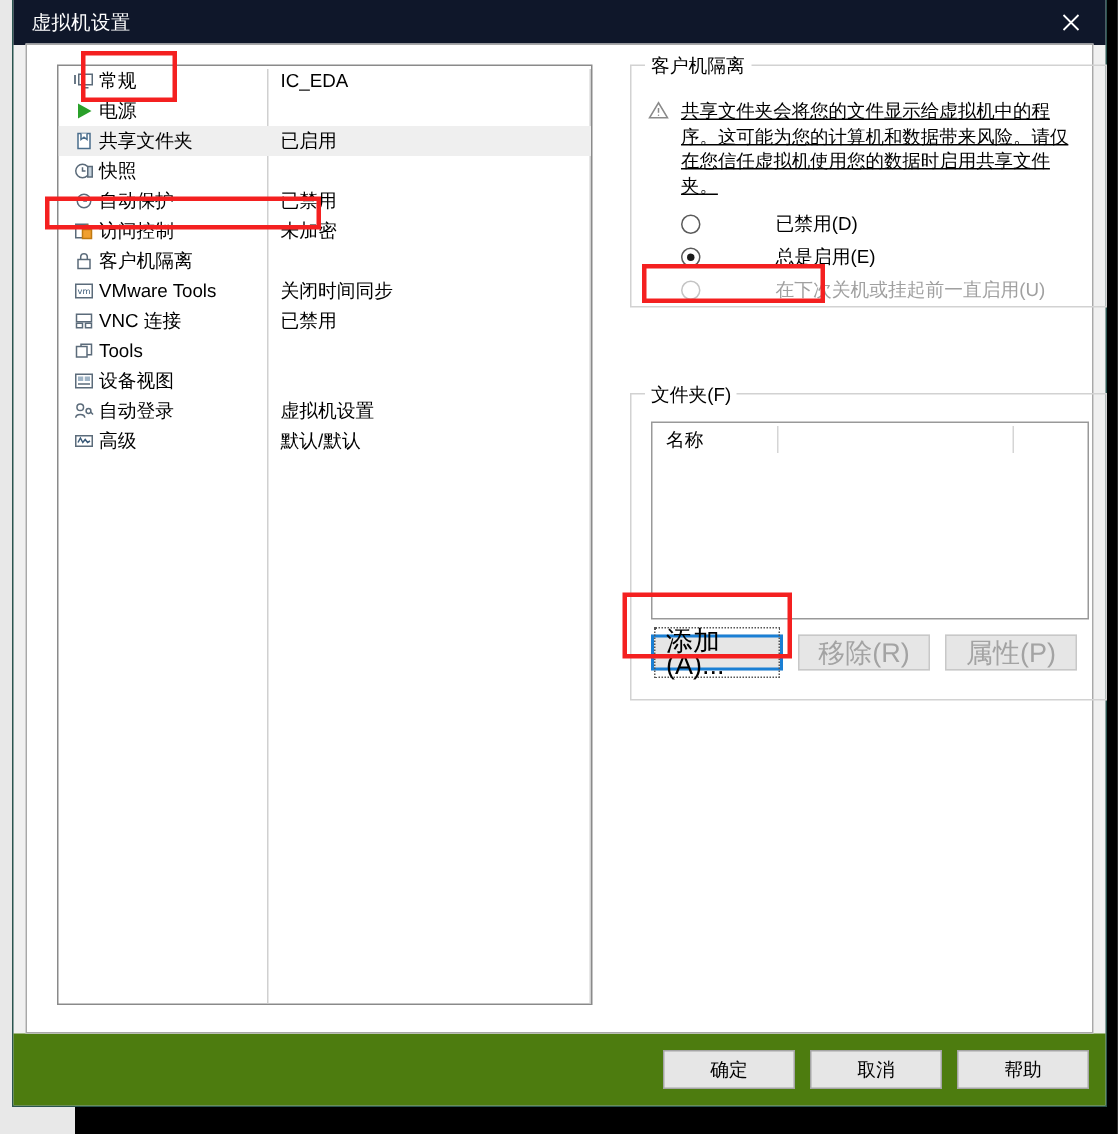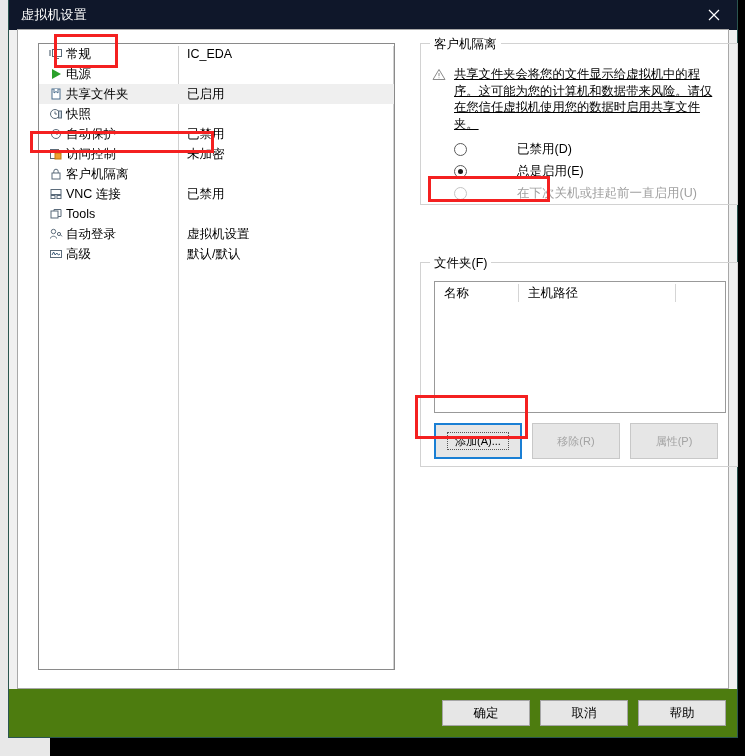--- a/index.html
+++ b/index.html
@@ -239,22 +239,22 @@
   .ft-sep2 { position: absolute; left: 240px; top: 2px; width: 1px; height: 18px; background: #d5d5d5; }
 
   
   .fbtn-row {
     position: absolute;
     left: 13px; top: 160px;
     display: flex;
     gap: 10px;
   }
   .btn {
-    width: 88px; height: 36px;
-    font-size: 11px;
+    width: 88px; height: 24px;
+    font-size: 18px;
     color: #000;
     background: #e6e6e6;
     border: 1px solid #a5a5a5;
     display: flex; align-items: center; justify-content: center;
   }
   .btn.disabled { color: #a3a3a3; background: #e6e6e6; border-color: #c8c8c8; }
   .btn.focused {
     border: 2px solid #1a7fd4;
     background: #e6e6e6;
     position: relative;
@@ -393,20 +393,30 @@
             <span class="ico">
               <svg width="14" height="12" viewBox="0 0 14 12">
                   <rect x="3" y="5" width="8" height="6" fill="#fff" stroke="#5b6b7a"></rect>
                   <path d="M4.8 5 v-1.6 a2.2 2.2 0 0 1 4.4 0 V5" fill="none" stroke="#5b6b7a"></path>
                 </svg>
             </span>
             <span class="nm">客户机隔离</span>
             <span class="sm"></span>
           </div>
 
+          <div class="row">
+            <span class="ico">
+              <svg width="14" height="12" viewBox="0 0 14 12">
+                  <rect x="1.5" y="1.5" width="11" height="9" fill="#fff" stroke="#5b6b7a"></rect>
+                  <text x="7" y="8" font-size="5.5" text-anchor="middle" fill="#3a5a78" font-family="DejaVu Sans">vm</text>
+                </svg>
+            </span>
+            <span class="nm">VMware Tools</span>
+            <span class="sm">关闭时间同步</span>
+          </div>
 
           <div class="row">
             <span class="ico">
               <svg width="14" height="12" viewBox="0 0 14 12">
                   <rect x="2" y="1.5" width="10" height="5" fill="#fff" stroke="#5b6b7a"></rect>
                   <rect x="2" y="7.5" width="4" height="3" fill="#fff" stroke="#5b6b7a"></rect>
                   <rect x="8" y="7.5" width="4" height="3" fill="#fff" stroke="#5b6b7a"></rect>
                 </svg>
             </span>
             <span class="nm">VNC 连接</span>
@@ -417,20 +427,32 @@
             <span class="ico">
               <svg width="14" height="12" viewBox="0 0 14 12">
                   <rect x="2" y="3" width="7" height="7" fill="#fff" stroke="#5b6b7a"></rect>
                   <path d="M5 3 V1.5 h7 V8.5 h-3" fill="none" stroke="#5b6b7a"></path>
                 </svg>
             </span>
             <span class="nm">Tools</span>
             <span class="sm"></span>
           </div>
 
+          <div class="row">
+            <span class="ico">
+              <svg width="14" height="12" viewBox="0 0 14 12">
+                  <rect x="1.5" y="1.5" width="11" height="9" fill="#fff" stroke="#5b6b7a"></rect>
+                  <rect x="3" y="3" width="3.5" height="3" fill="#9fb4c6"></rect>
+                  <rect x="7.5" y="3" width="3.5" height="3" fill="#9fb4c6"></rect>
+                  <path d="M3 8 h8" stroke="#5b6b7a"></path>
+                </svg>
+            </span>
+            <span class="nm">设备视图</span>
+            <span class="sm"></span>
+          </div>
 
           <div class="row">
             <span class="ico">
               <svg width="14" height="12" viewBox="0 0 14 12">
                   <circle cx="4.5" cy="3.5" r="2.2" fill="none" stroke="#5b6b7a"></circle>
                   <path d="M1.5 10.5 c0 -3 6 -3 6 0" fill="none" stroke="#5b6b7a"></path>
                   <circle cx="10" cy="6" r="1.6" fill="none" stroke="#5b6b7a"></circle>
                   <path d="M11.4 6.6 l1.6 1.8" stroke="#5b6b7a"></path>
                 </svg>
             </span>
@@ -483,21 +505,20 @@
       </div>
 
       <div class="group" id="grp-folders">
         <span class="legend">文件夹(F)</span>
 
         <div class="folders-table">
           <div class="ft-head">
             <div class="ft-sep1"></div>
             <div class="ft-sep2"></div>
             <div class="c1">名称</div>
-            <div class="c2">主机路径</div>
           </div>
           <div></div>
         </div>
 
         <div class="fbtn-row">
           <div class="btn focused">
             <span>添加(A)...</span>
           </div>
           <div class="btn disabled">
             <span>移除(R)</span>

